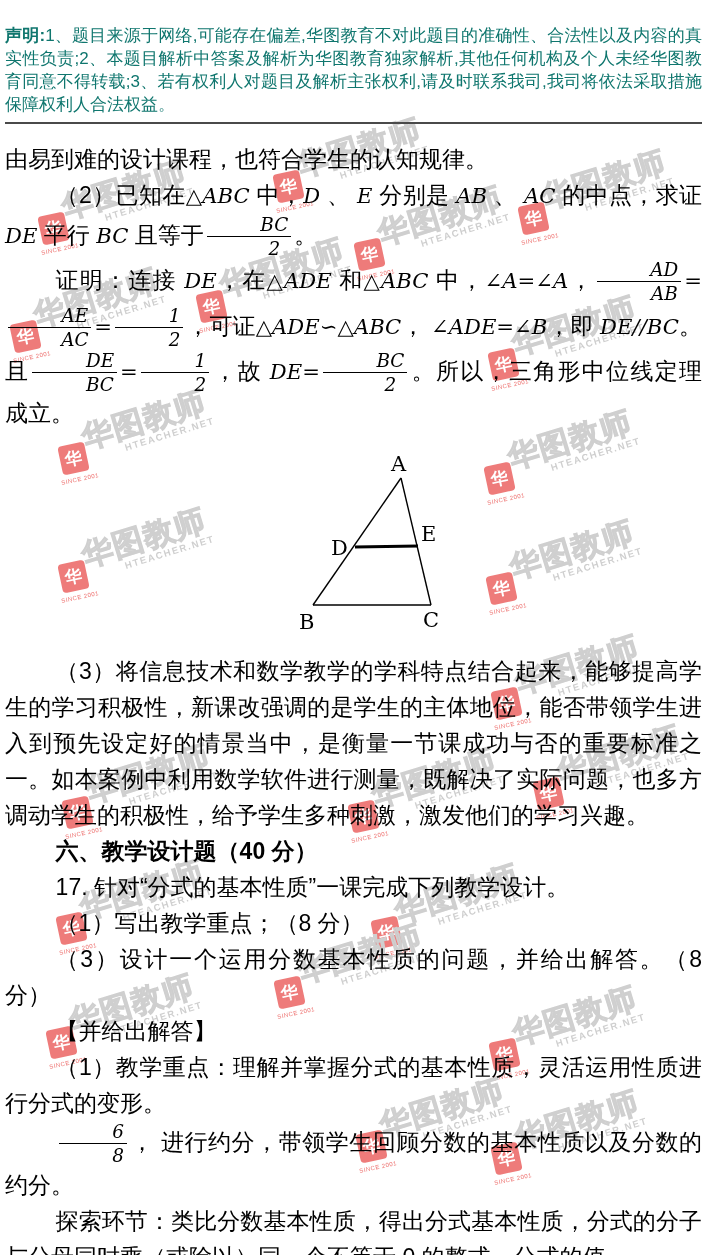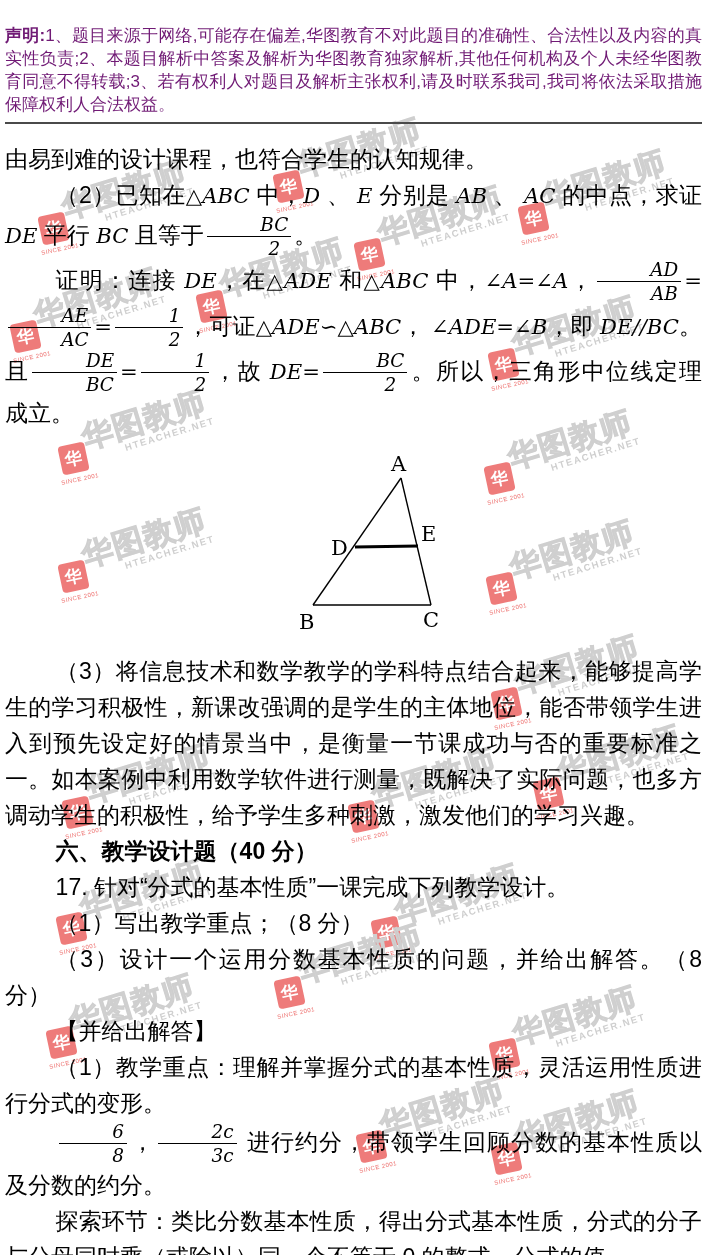--- a/index.html
+++ b/index.html
@@ -247,21 +247,21 @@
           <div class="wm-cn">华图教师</div>
           <div class="wm-en">HTEACHER.NET</div>
         </div>
         <div class="wm-logo">华</div>
         <div class="wm-logo-sub">SINCE 2001</div>
       </div>
     </div>
 
   <div id="content">
 
-    <p id="disclaimer" style="color: #701a75;"><span class="dz-label">声明:</span><span>1、题目来源于网络,可能存在偏差,华图教育不对此题目的准确性、合法性以及内容的真实性负责;2、本题目解析中答案及解析为华图教育独家解析,其他任何机构及个人未经华图教育同意不得转载;3、若有权利人对题目及解析主张权利,请及时联系我司,我司将依法采取措施保障权利人合法权益。</span></p>
+    <p id="disclaimer" style="color: #0f766e;"><span class="dz-label">声明:</span><span>1、题目来源于网络,可能存在偏差,华图教育不对此题目的准确性、合法性以及内容的真实性负责;2、本题目解析中答案及解析为华图教育独家解析,其他任何机构及个人未经华图教育同意不得转载;3、若有权利人对题目及解析主张权利,请及时联系我司,我司将依法采取措施保障权利人合法权益。</span></p>
 
     <div id="content-top">
         <p class="para p-flush"><span class="cn">由易到难的设计课程，也符合学生的认知规律。</span></p>
         <p class="para p-indent"><span class="cn">（2）已知在</span><span class="msym">△</span><span class="math">ABC</span><span class="cn"> 中，</span><span class="math">D</span><span class="cn"> 、 </span><span class="math">E</span><span class="cn"> 分别是 </span><span class="math">AB</span><span class="cn"> 、 </span><span class="math">AC</span><span class="cn"> 的中点，求证 </span><span class="math">DE</span><span class="cn"> 平行 </span><span class="math">BC</span><span class="cn"> 且等于</span><span class="frac"><span class="fn">BC</span><span class="fd">2</span></span><span class="cn">。</span></p>
         <p class="para p-indent"><span class="cn">证明：连接 </span><span class="math">DE</span><span class="cn">，在</span><span class="msym">△</span><span class="math">ADE</span><span class="cn"> 和</span><span class="msym">△</span><span class="math">ABC</span><span class="cn"> 中，</span><span class="msym">∠</span><span class="math">A</span><span class="msym">=</span><span class="msym">∠</span><span class="math">A</span><span class="cn">，</span><span class="frac"><span class="fn">AD</span><span class="fd">AB</span></span><span class="msym">=</span><span class="frac"><span class="fn">AE</span><span class="fd">AC</span></span><span class="msym">=</span><span class="frac"><span class="fn">1</span><span class="fd">2</span></span><span class="cn">，可证</span><span class="msym">△</span><span class="math">ADE</span><span class="msym">∽</span><span class="msym">△</span><span class="math">ABC</span><span class="cn">， </span><span class="msym">∠</span><span class="math">ADE</span><span class="msym">=</span><span class="msym">∠</span><span class="math">B</span><span class="cn">，即 </span><span class="math">DE</span><span class="math">//</span><span class="math">BC</span><span class="cn">。且</span><span class="frac"><span class="fn">DE</span><span class="fd">BC</span></span><span class="msym">=</span><span class="frac"><span class="fn">1</span><span class="fd">2</span></span><span class="cn">，故 </span><span class="math">DE</span><span class="msym">=</span><span class="frac"><span class="fn">BC</span><span class="fd">2</span></span><span class="cn">。所以，三角形中位线定理成立。</span></p>
       </div>
 
     <svg id="diagram" width="165" height="200" viewBox="0 0 165 200">
       <line x1="110" y1="37" x2="22" y2="164" stroke-width="1.4"></line>
       <line x1="110" y1="37" x2="140" y2="164" stroke-width="1.4"></line>
@@ -275,18 +275,18 @@
     </svg>
 
     <div id="content-bottom">
         <p class="para p-indent"><span class="cn">（3）将信息技术和数学教学的学科特点结合起来，能够提高学生的学习积极性，新课改强调的是学生的主体地位，能否带领学生进入到预先设定好的情景当中，是衡量一节课成功与否的重要标准之一。如本案例中利用数学软件进行测量，既解决了实际问题，也多方调动学生的积极性，给予学生多种刺激，激发他们的学习兴趣。</span></p>
         <p class="para p-indent p-bold"><span class="cn">六、教学设计题（40 分）</span></p>
         <p class="para p-indent"><span class="cn">17. 针对“分式的基本性质”一课完成下列教学设计。</span></p>
         <p class="para p-indent"><span class="cn">（1）写出教学重点；（8 分）</span></p>
         <p class="para p-indent"><span class="cn">（3）设计一个运用分数基本性质的问题，并给出解答。（8 分）</span></p>
         <p class="para p-indent"><span class="cn">【并给出解答】</span></p>
         <p class="para p-indent"><span class="cn">（1）教学重点：理解并掌握分式的基本性质，灵活运用性质进行分式的变形。</span></p>
-        <p class="para p-indent"><span class="frac"><span class="fn">6</span><span class="fd">8</span></span><span class="cn">，</span><span class="frac"><span class="fn">2c</span><span class="fd">3c</span></span><span class="cn"> 进行约分，带领学生回顾分数的基本性质以及分数的约分。</span></p>
+        <p class="para p-indent"><span class="frac"><span class="fn">6</span><span class="fd">8</span></span><span class="cn">，</span><span class="cn"> 进行约分，带领学生回顾分数的基本性质以及分数的约分。</span></p>
         <p class="para p-indent"><span class="cn">探索环节：类比分数基本性质，得出分式基本性质，分式的分子与分母同时乘（或除以）同一个不等于 0 的整式，分式的值</span></p>
       </div>
 
   </div>
 </div>
 
 </body></html>

